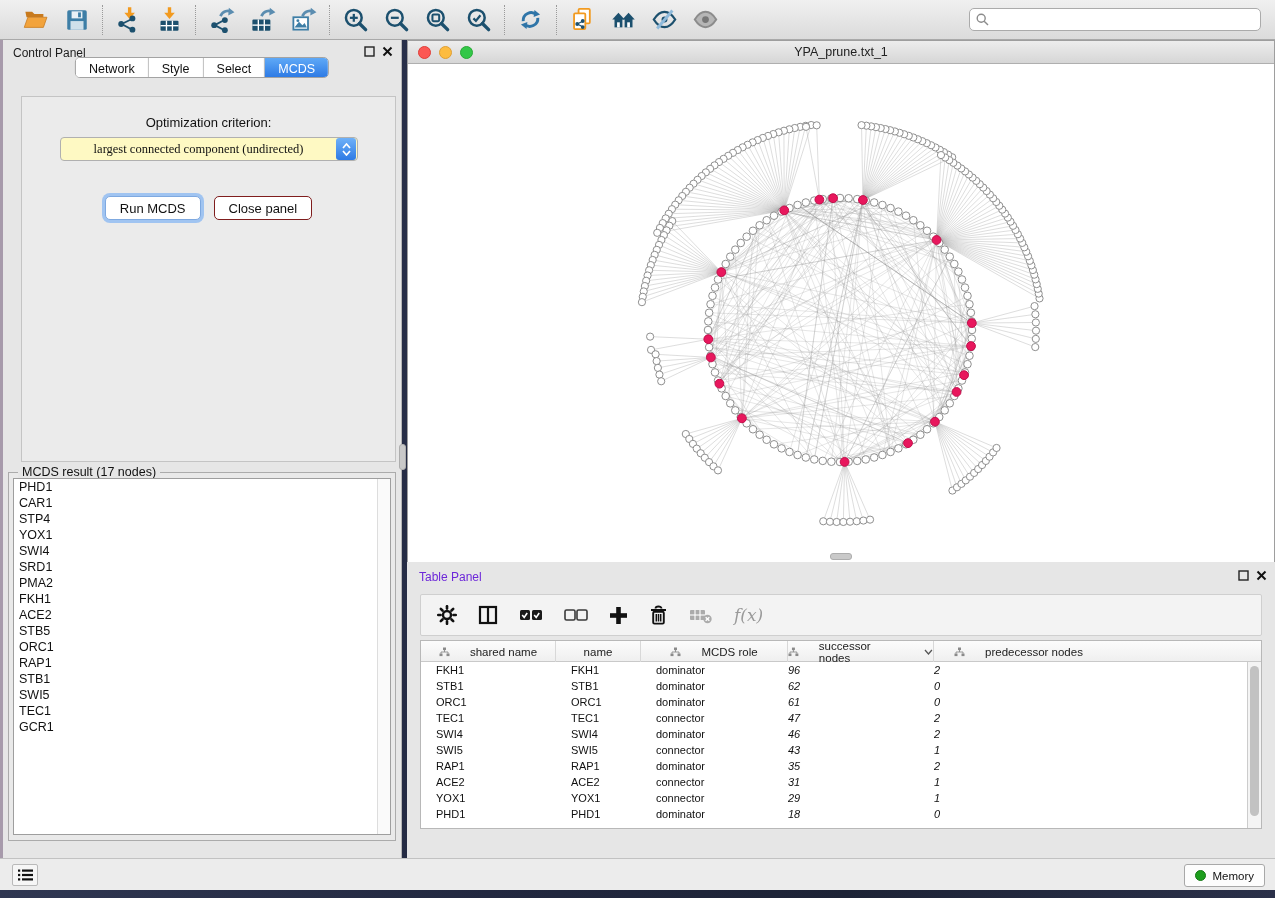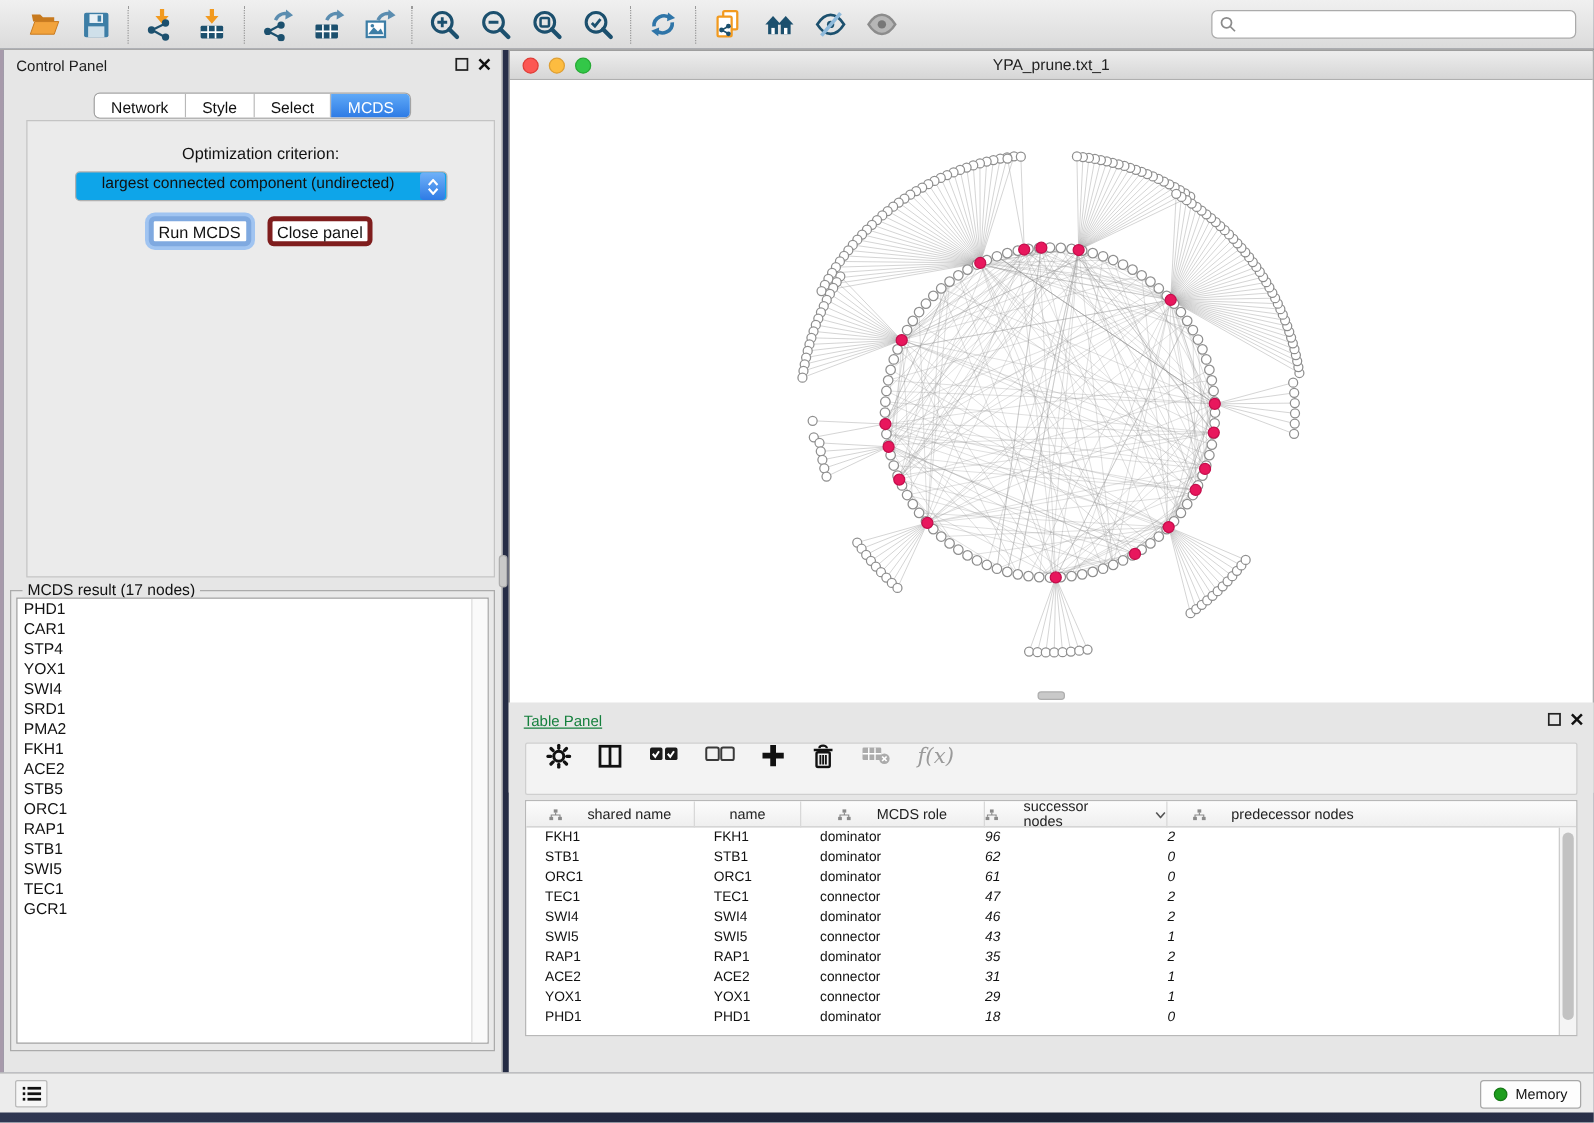--- a/index.html
+++ b/index.html
@@ -20,38 +20,38 @@
   .search-input { width:292px; height:23px; border:1px solid #ABABAB; border-radius:5px;
     background:#fff; padding:0 8px 0 24px; font-size:12px; outline:none; }
 
   
   .left-strip { position:absolute; left:0; top:40px; width:3px; height:818px; background:#A79AAB; }
   .control-panel { position:absolute; left:3px; top:40px; width:399px; height:818px;
     background:#E6E6E6; border-right:1px solid #B5B5B5; }
   .cp-title { position:absolute; left:0; top:0; right:0; height:26px; }
   .cp-title-text { position:absolute; left:10px; top:6px; font-size:12px; color:#1c1c1c; }
   .panel-btns { position:absolute; right:8px; top:6px; display:flex; gap:7px; align-items:center; }
-  .cp-tabs { position:absolute; left:50%; transform:translateX(-50%); top:34px; height:21px;
+  .cp-tabs { position:absolute; left:50%; transform:translateX(-50%); top:17px; height:21px;
     display:flex; border:1px solid #A3A3A3; border-radius:5px; overflow:hidden; background:#fff; }
   .cp-tab { font-size:12.5px; color:#111; padding:2px 13px 0; border-right:1px solid #B8B8B8;
     display:flex; align-items:center; height:100%; background:#fff; cursor:default; }
   .cp-tab:last-child { border-right:none; }
   .cp-tab.selected { background:linear-gradient(#5FA9F7,#2E7BE5); color:#fff; }
   .cp-box { position:absolute; left:18px; right:5px; top:56px; height:366px;
     background:#EBEBEB; border:1px solid #C4C4C4; }
   .opt-label { position:absolute; top:18px; width:100%; text-align:center; font-size:13px; color:#111; }
-  .opt-select { position:absolute; left:38px; right:37px; top:40px; height:24px; background:#0ea5e9;
-    border:1px solid #B0B0B0; border-radius:4px; display:flex; align-items:flex-start; }
+  .opt-select { position:absolute; left:38px; right:37px; top:40px; height:24px; background:#fef9c3;
+    border:1px solid #B0B0B0; border-radius:4px; display:flex; align-items:center;font-family:Liberation Serif, serif; }
   .opt-select-text { flex:1; font-size:12.5px; color:#111; text-align:center; padding-top:1px; }
   .opt-stepper { width:20px; height:22px; margin:0 1px 0 0; border-radius:3px;
     background:linear-gradient(#6FB1F8,#2E7BE5); display:flex; flex-direction:column;
     align-items:center; justify-content:center; gap:1px; }
   .cp-buttons { position:absolute; top:76px; width:100%; display:flex; justify-content:center; gap:13px; }
-  .mac-btn { height:24px; padding:0 4px; background:#fff; border:4px solid #7f1d1d; border-radius:5px;
-    font-size:13px; color:#111; font-family:"Liberation Sans",sans-serif; }
+  .mac-btn { height:24px; padding:0 14px; background:#fff; border:1px solid #7f1d1d; border-radius:5px;
+    font-size:13px; color:#111; font-family:"Liberation Sans",sans-serif;margin-top:23px; }
   .mac-btn.focused { box-shadow:0 0 0 3px rgba(110,170,245,.6); border-color:#7FA9E0; }
   .cp-fieldset { position:absolute; left:5px; right:5px; top:425px; height:376px; }
   .fs-border { position:absolute; inset:7px 0 0 0; border:1px solid #ABABAB; background:#E9E9E9; }
   .fs-legend { position:absolute; left:10px; top:0; background:#E6E6E6; padding:0 4px;
     font-size:12.5px; color:#111; }
   .fs-list { position:absolute; left:5px; right:5px; top:13px; bottom:6px; background:#fff;
     border:1px solid #9E9E9E; overflow:hidden; }
   .fs-scroll { position:absolute; right:0; top:0; bottom:0; width:13px; background:#FAFAFA;
     border-left:1px solid #DDD; }
   .fs-item { font-size:12.5px; color:#111; line-height:16px; padding-left:5px; }
@@ -70,23 +70,23 @@
   .traffic { position:absolute; left:10px; top:5px; display:flex; gap:8px; }
   .light { width:13px; height:13px; border-radius:50%; }
   .light.red { background:#FC5753; border:1px solid #DF3E38; }
   .light.yellow { background:#FDBC40; border:1px solid #DE9F34; }
   .light.green { background:#33C748; border:1px solid #27AA35; }
   .net-title { position:absolute; width:100%; top:4px; text-align:center; font-size:12.5px; color:#222; }
   .net-canvas { position:absolute; left:0; top:23px; right:0; bottom:0; background:#fff; }
 
   
   .table-panel { position:absolute; left:407px; top:562px; width:868px; height:296px; background:#E6E6E6; }
-  .tp-title-text { position:absolute; left:12px; top:8px; font-size:12px; color:#15803d;text-decoration:underline; }
+  .tp-title-text { position:absolute; left:12px; top:8px; font-size:12px; color:#6d28d9; }
   .tp-toolbar { position:absolute; left:13px; right:13px; top:32px; height:42px; background:#F3F3F3;
-    border:1px solid #CFCFCF; border-radius:2px; display:flex; gap:21px; padding:0 16px; }
+    border:1px solid #CFCFCF; border-radius:2px; display:flex; align-items:center; gap:21px; padding:0 16px; }
   .fx { font-family:"DejaVu Serif", serif; font-style:italic; font-size:17px; color:#9A9A9A; }
   .tp-table { position:absolute; left:13px; right:13px; top:78px; height:189px; background:#fff;
     border:1px solid #B8B8B8; overflow:hidden; }
   .tgrid { display:grid; grid-template-columns:135px 85px 147px 146px 169px 1fr; }
   .thead { background:linear-gradient(#FCFCFC,#EFEFEF); border-bottom:1px solid #C9C9C9; height:21px; }
   .th { display:flex; align-items:center; justify-content:center; gap:20px; font-size:11.5px; color:#222;
     border-right:1px solid #D8D8D8; height:21px; position:relative; }
   .th:last-child { border-right:none; }
   .trow { height:16px; }
   .td { font-size:11px; color:#111; line-height:16px; padding-left:15px; white-space:nowrap; }

